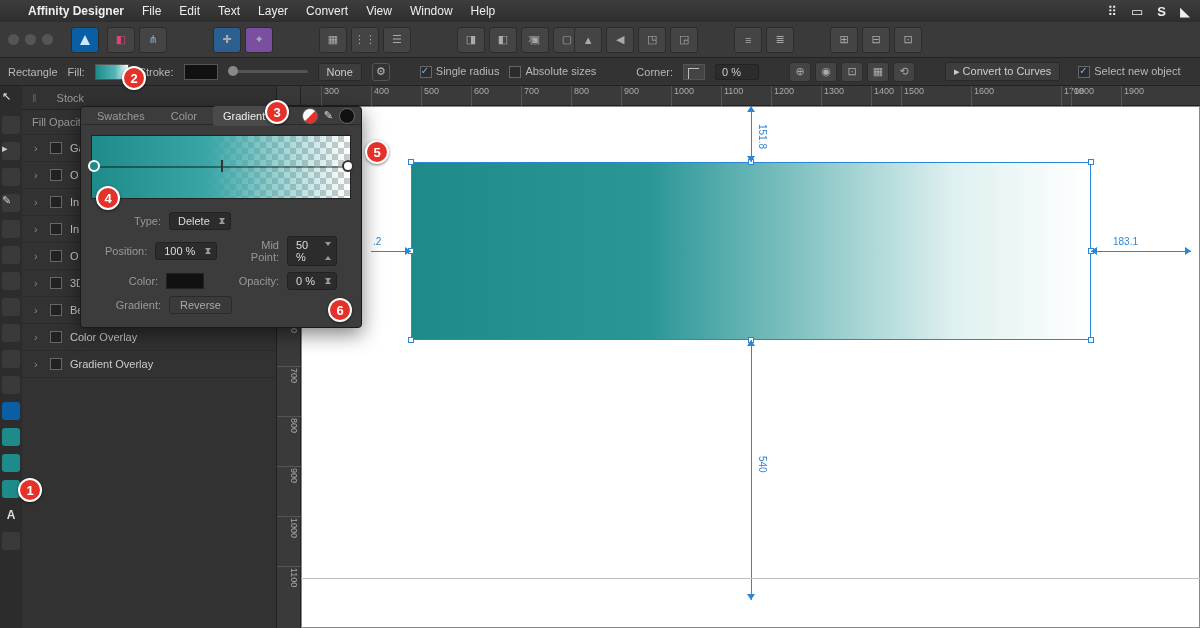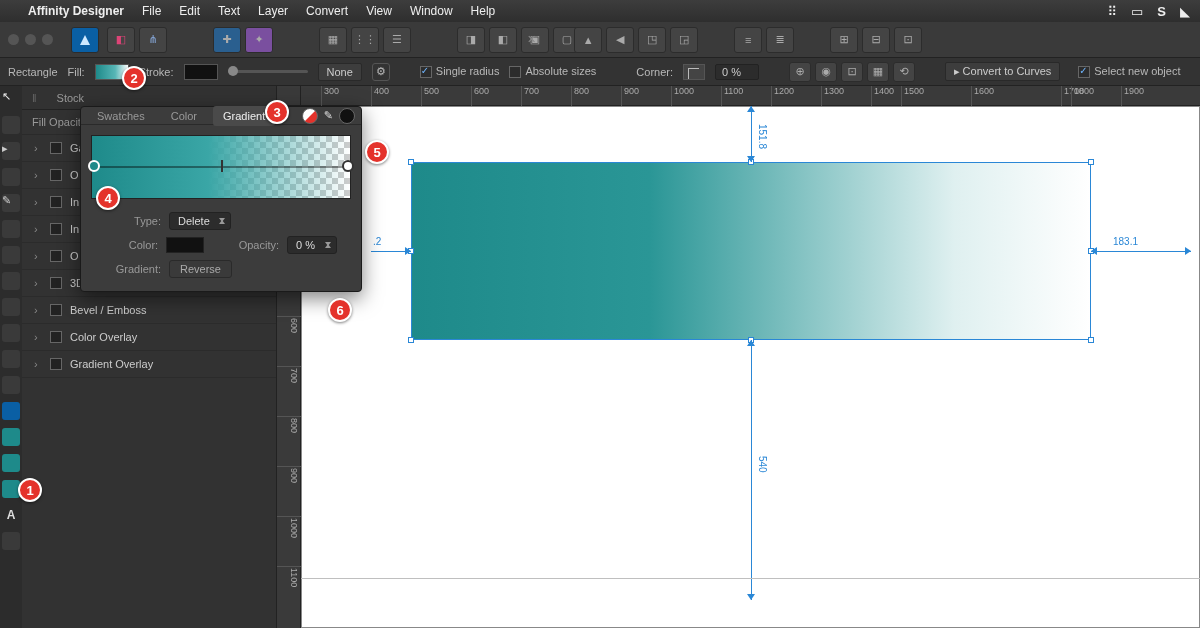--- a/index.html
+++ b/index.html
@@ -372,20 +372,27 @@
     <div class="gradbar"></div>
     <div class="gstop start"></div>
     <div class="gmid"></div>
     <div class="gstop end"></div>
   </div>
   <div class="poprow">
     <label>Type:</label>
     <span class="sel">Delete</span>
   </div>
   <div class="poprow">
+    <label>Position:</label>
+    <span class="sel">100 %</span>
+    <div class="spacer2"></div>
+    <label style="width:62px">Mid Point:</label>
+    <span class="sel" style="min-width:50px">50 %</span>
+  </div>
+  <div class="poprow">
     <label>Color:</label>
     <span class="colorbox"></span>
     <div class="spacer2"></div>
     <label style="width:62px">Opacity:</label>
     <span class="sel" style="min-width:50px">0 %</span>
   </div>
   <div class="poprow">
     <label>Gradient:</label>
     <span class="minibtn">Reverse</span>
   </div>

